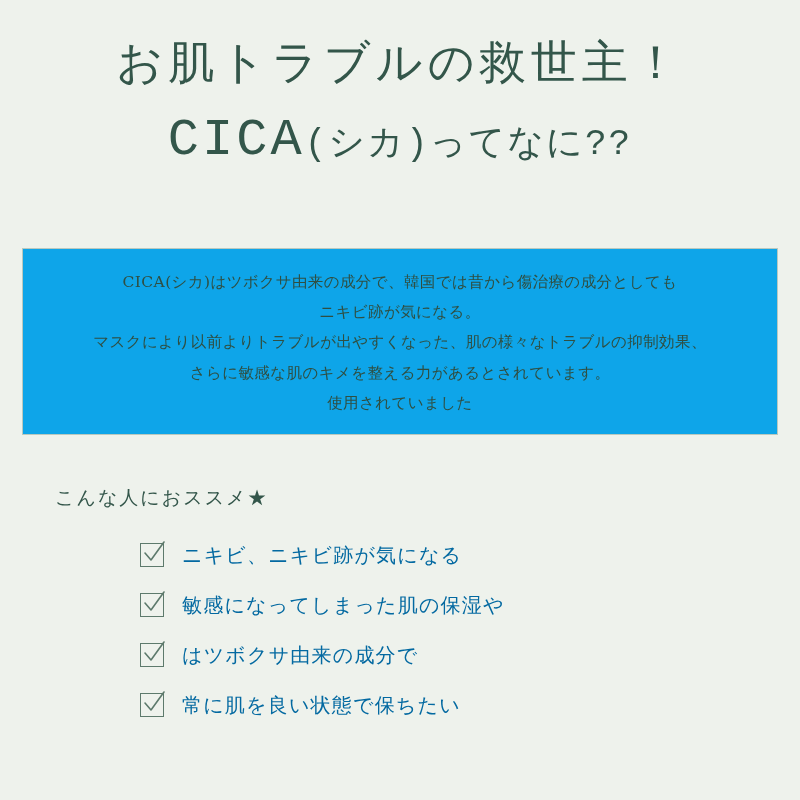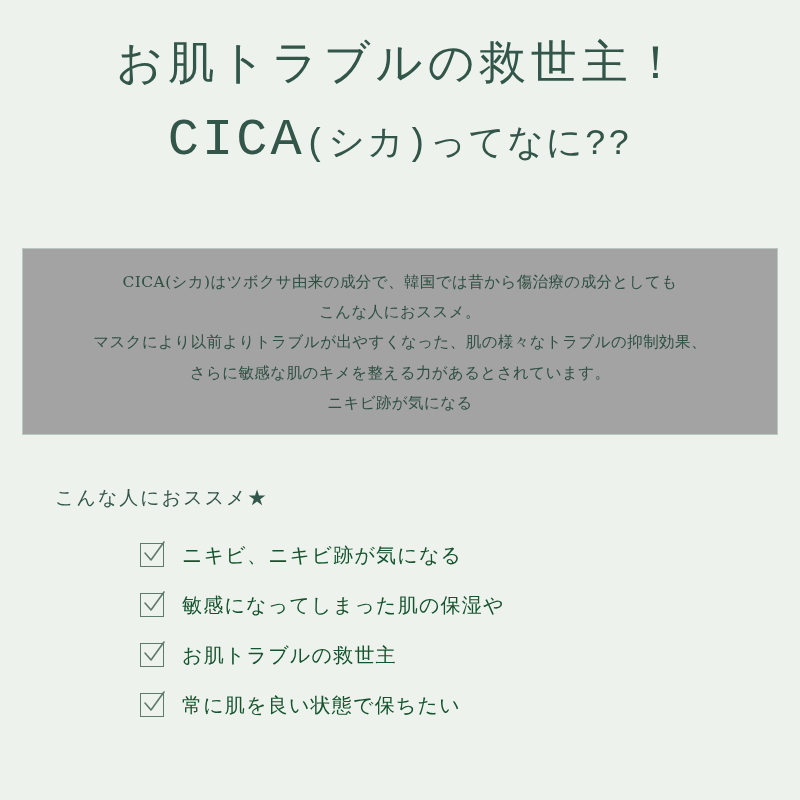--- a/index.html
+++ b/index.html
@@ -54,21 +54,21 @@
   }
 
   
   .desc-box {
     position: absolute;
     left: 22px;
     top: 248px;
     width: 756px;
     box-sizing: border-box;
     border: 1px solid #b9c9bf;
-    background: #a3a3a3;
+    background: #0ea5e9;
     padding: 18px 14px 16px 14px;
     text-align: center;
   }
   .desc-line {
     font-size: 15.5px;
     line-height: 1.95;
     color: #2f4f42;
     letter-spacing: 0.4px;
     font-family: "DejaVu Serif", "Liberation Serif", serif;
     white-space: nowrap;
@@ -111,43 +111,43 @@
   .check-box svg {
     position: absolute;
     left: -3px;
     top: -7px;
     width: 32px;
     height: 32px;
   }
   .check-label {
     font-size: 20px;
     letter-spacing: 1.2px;
-    color: #14532d;
+    color: #0369a1;
     font-family: Liberation Mono, monospace;
     white-space: nowrap;
   }
 </style>
 </head>
 <body>
 
 <div class="page">
 
   <div class="title-block">
     <div class="title-line1">お肌トラブルの救世主！</div>
     <div class="title-line2">
       <span class="cica">CICA</span><span class="small">(シカ)</span><span class="small">ってなに??</span>
     </div>
   </div>
 
   <div class="desc-box">
     <div class="desc-line">CICA(シカ)はツボクサ由来の成分で、韓国では昔から傷治療の成分としても</div>
-    <div class="desc-line">こんな人におススメ。</div>
+    <div class="desc-line">ニキビ跡が気になる。</div>
     <div class="desc-line">マスクにより以前よりトラブルが出やすくなった、肌の様々なトラブルの抑制効果、</div>
     <div class="desc-line">さらに敏感な肌のキメを整える力があるとされています。</div>
-    <div class="desc-line">ニキビ跡が気になる</div>
+    <div class="desc-line">使用されていました</div>
   </div>
 
   <div class="rec-heading">こんな人におススメ★</div>
 
   <div class="checklist">
 
     <div class="check-item">
       <span class="check-box">
         <svg viewBox="0 0 32 32" xmlns="http://www.w3.org/2000/svg">
           <path d="M7 16 L13 23 L26 5" fill="none" stroke="#5d7a6c" stroke-width="1.6" stroke-linecap="round" stroke-linejoin="round"></path>
@@ -164,21 +164,21 @@
       </span>
       <span class="check-label">敏感になってしまった肌の保湿や</span>
     </div>
 
     <div class="check-item">
       <span class="check-box">
         <svg viewBox="0 0 32 32" xmlns="http://www.w3.org/2000/svg">
           <path d="M7 16 L13 23 L26 5" fill="none" stroke="#5d7a6c" stroke-width="1.6" stroke-linecap="round" stroke-linejoin="round"></path>
         </svg>
       </span>
-      <span class="check-label">お肌トラブルの救世主</span>
+      <span class="check-label">はツボクサ由来の成分で</span>
     </div>
 
 
     <div class="check-item">
       <span class="check-box">
         <svg viewBox="0 0 32 32" xmlns="http://www.w3.org/2000/svg">
           <path d="M7 16 L13 23 L26 5" fill="none" stroke="#5d7a6c" stroke-width="1.6" stroke-linecap="round" stroke-linejoin="round"></path>
         </svg>
       </span>
       <span class="check-label">常に肌を良い状態で保ちたい</span>

